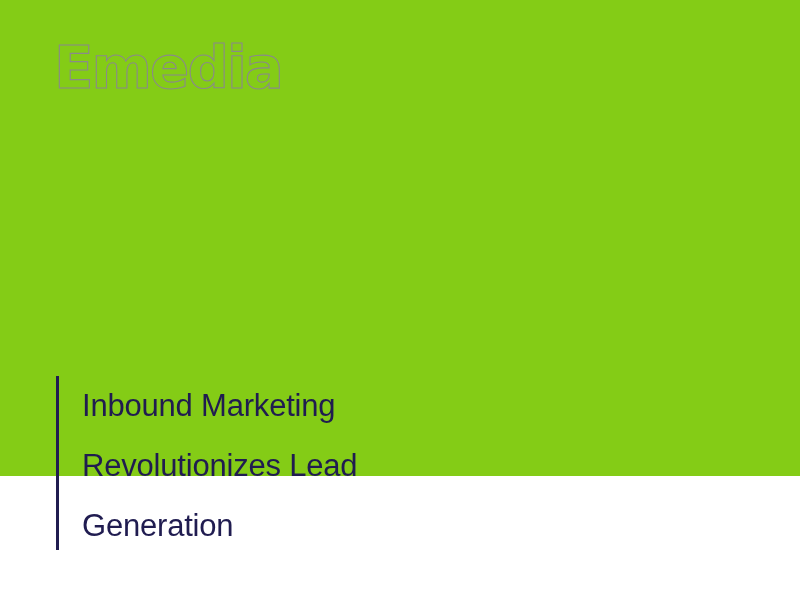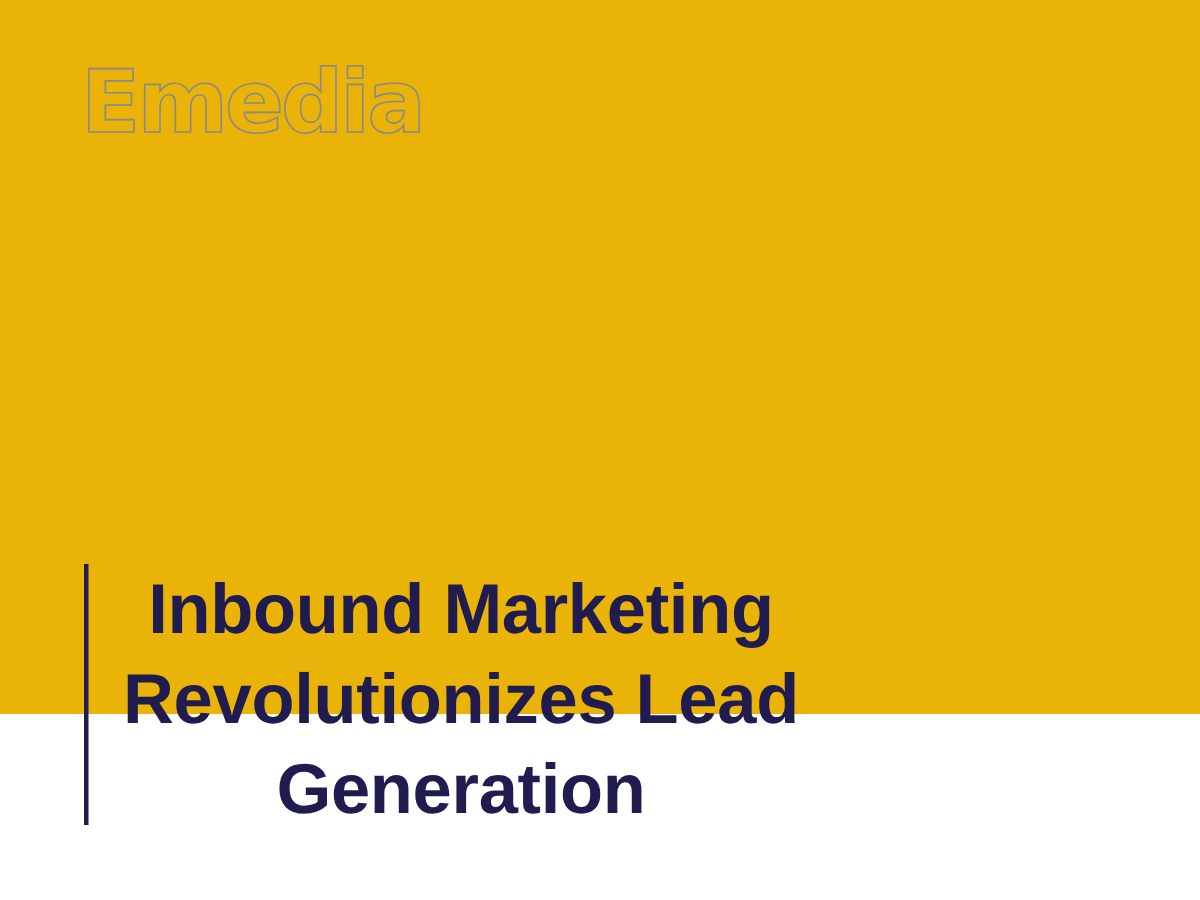--- a/index.html
+++ b/index.html
@@ -13,21 +13,21 @@
     height: 600px;
     background: #ffffff;
     font-family: "Liberation Sans", sans-serif;
     overflow: hidden;
   }
 
   .slide {
     position: relative;
     width: 800px;
     height: 476px;
-    background: #eab308;
+    background: #84cc16;
     box-sizing: border-box;
   }
 
   
   .brand-logo {
     position: absolute;
     left: 54px;
     top: 36px;
     width: 240px;
     height: 66px;
@@ -67,27 +67,26 @@
     background: #201c50;
     height: 174px;
     flex: 0 0 auto;
   }
 
   .title-text {
     margin: 0;
     padding: 0 0 0 23px;
     color: #201c50;
     font-family: "Liberation Sans", sans-serif;
-    font-weight: 700;
-    font-size: 47px;
+    font-weight: 400;
+    font-size: 31px;
     line-height: 60px;
     letter-spacing: -0.2px;
     white-space: pre-line;
     max-width: 560px;
-    text-align: center;
   }
 </style>
 </head>
 <body>
 
 <div class="slide">
 
   <div class="brand-logo">
     <svg viewBox="0 0 240 66" xmlns="http://www.w3.org/2000/svg">
       <text class="logo-wordmark" x="0" y="52">Emedia</text>

